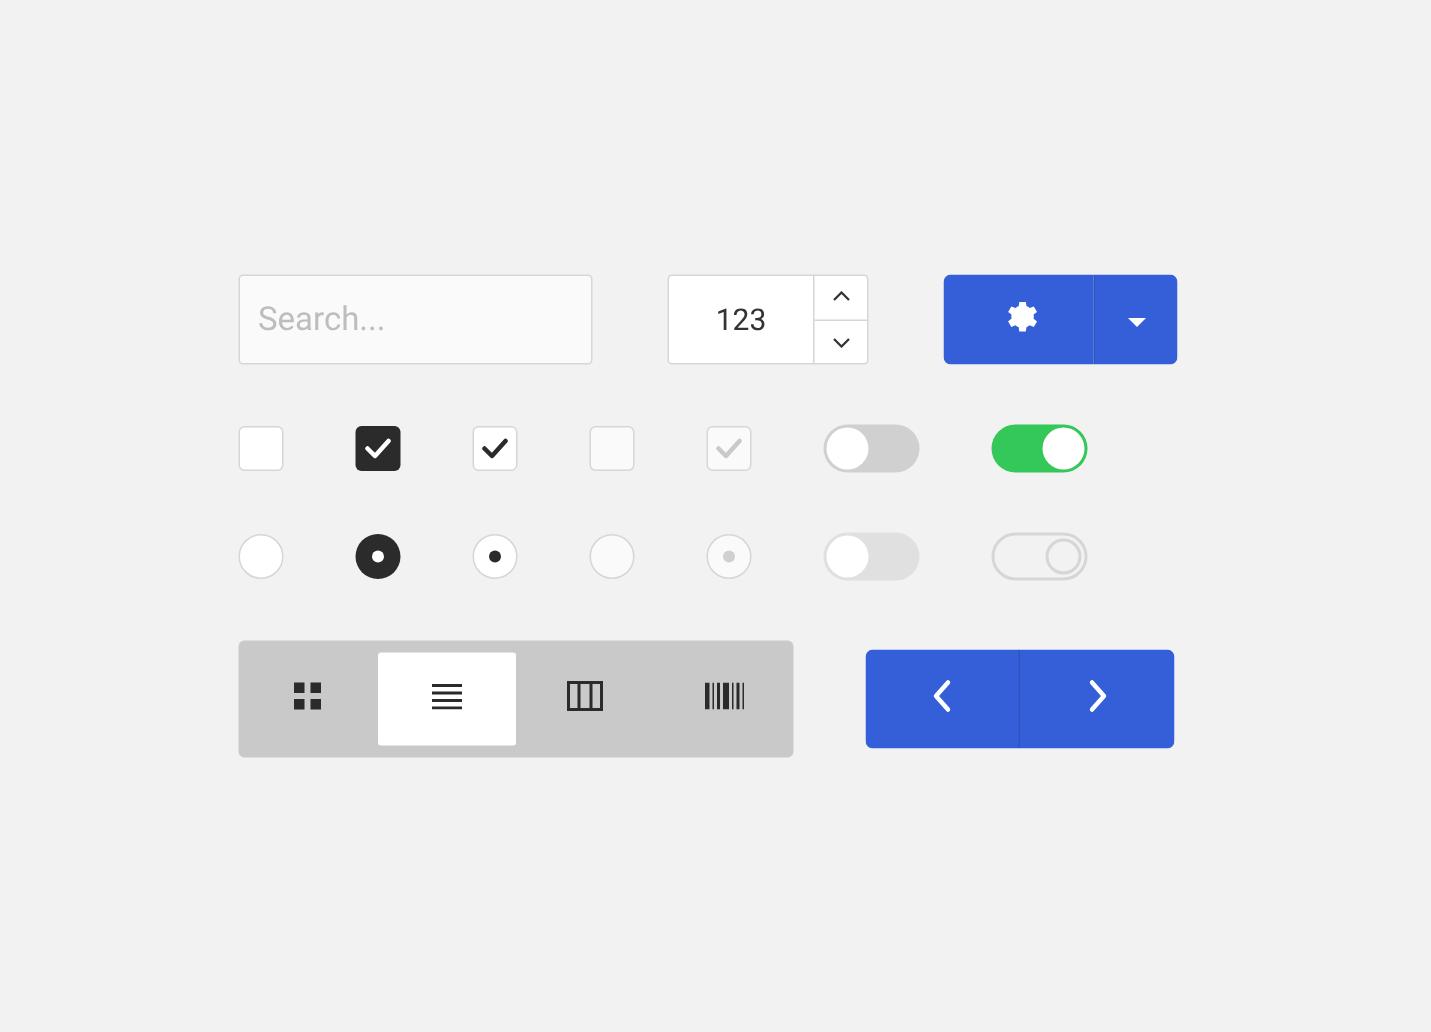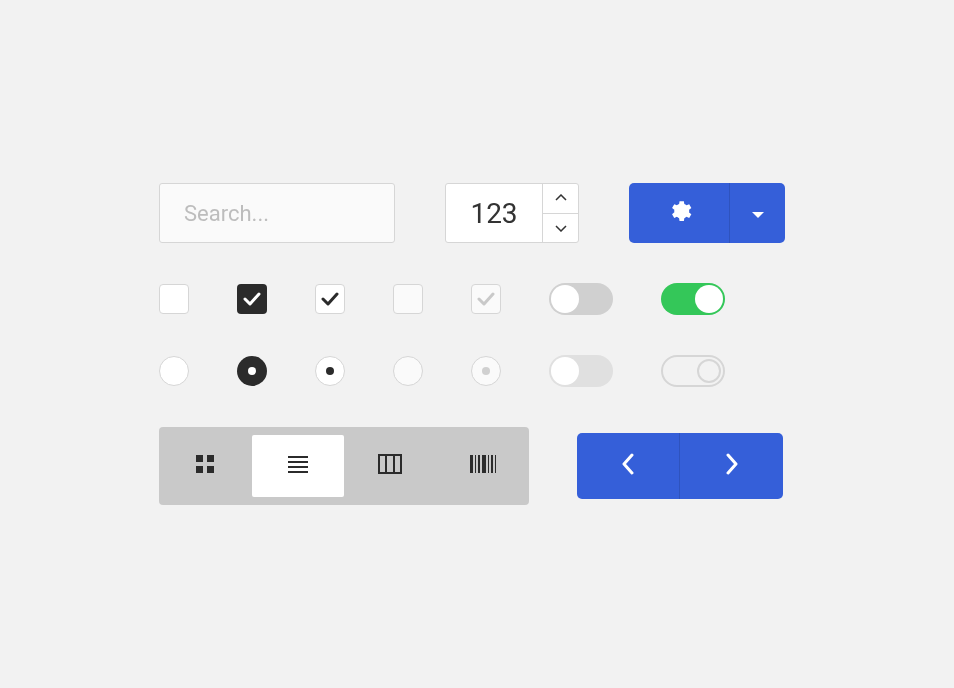--- a/index.html
+++ b/index.html
@@ -4,27 +4,27 @@
 <style>
   *{box-sizing:border-box;margin:0;padding:0;font-family:-apple-system,BlinkMacSystemFont,"Segoe UI",Roboto,sans-serif}
   body{width:954px;height:688px;background:#f2f2f2;display:flex;align-items:center;justify-content:center}
   .panel{width:636px}
   .row{display:flex;align-items:center;gap:46px;margin-bottom:40px}
   .row.inputs{gap:50px}
   .row.controls{gap:48px}
   .row.bottom{gap:48px;margin-bottom:0}
 
   
-  .search{display:flex;align-items:center;width:236px;height:60px;border:1px solid #d6d6d6;background:#fafafa;border-radius:3px;padding:0 24px}
+  .search{display:flex;align-items:center;width:236px;height:60px;border:1px solid #d6d6d6;background:#fafafa;border-radius:3px;padding:0 12px}
   .search input{flex:1;border:0;background:transparent;outline:0;font-size:22px;color:#999}
   .search input::placeholder{color:#bdbdbd}
 
   
   .stepper{display:flex;width:134px;height:60px;border:1px solid #d6d6d6;border-radius:3px;overflow:hidden;background:#fff}
-  .stepper .val{flex:1;display:flex;align-items:center;justify-content:center;font-size:28px;color:#333}
+  .stepper .val{flex:1;display:flex;align-items:center;justify-content:center;font-size:20px;color:#333}
   .stepper .arrows{width:36px;display:flex;flex-direction:column;border-left:1px solid #d6d6d6}
   .stepper .arrows div{flex:1;display:flex;align-items:center;justify-content:center;cursor:pointer}
   .stepper .arrows div:first-child{border-bottom:1px solid #d6d6d6}
 
   
   .btn-blue{display:flex;height:60px;border-radius:5px;overflow:hidden}
   .btn-blue .seg{background:#355fd9;display:flex;align-items:center;justify-content:center;cursor:pointer}
   .btn-blue .seg.main{width:100px}
   .btn-blue .seg.drop{width:56px;border-left:1px solid rgba(0,0,0,.12)}
 

